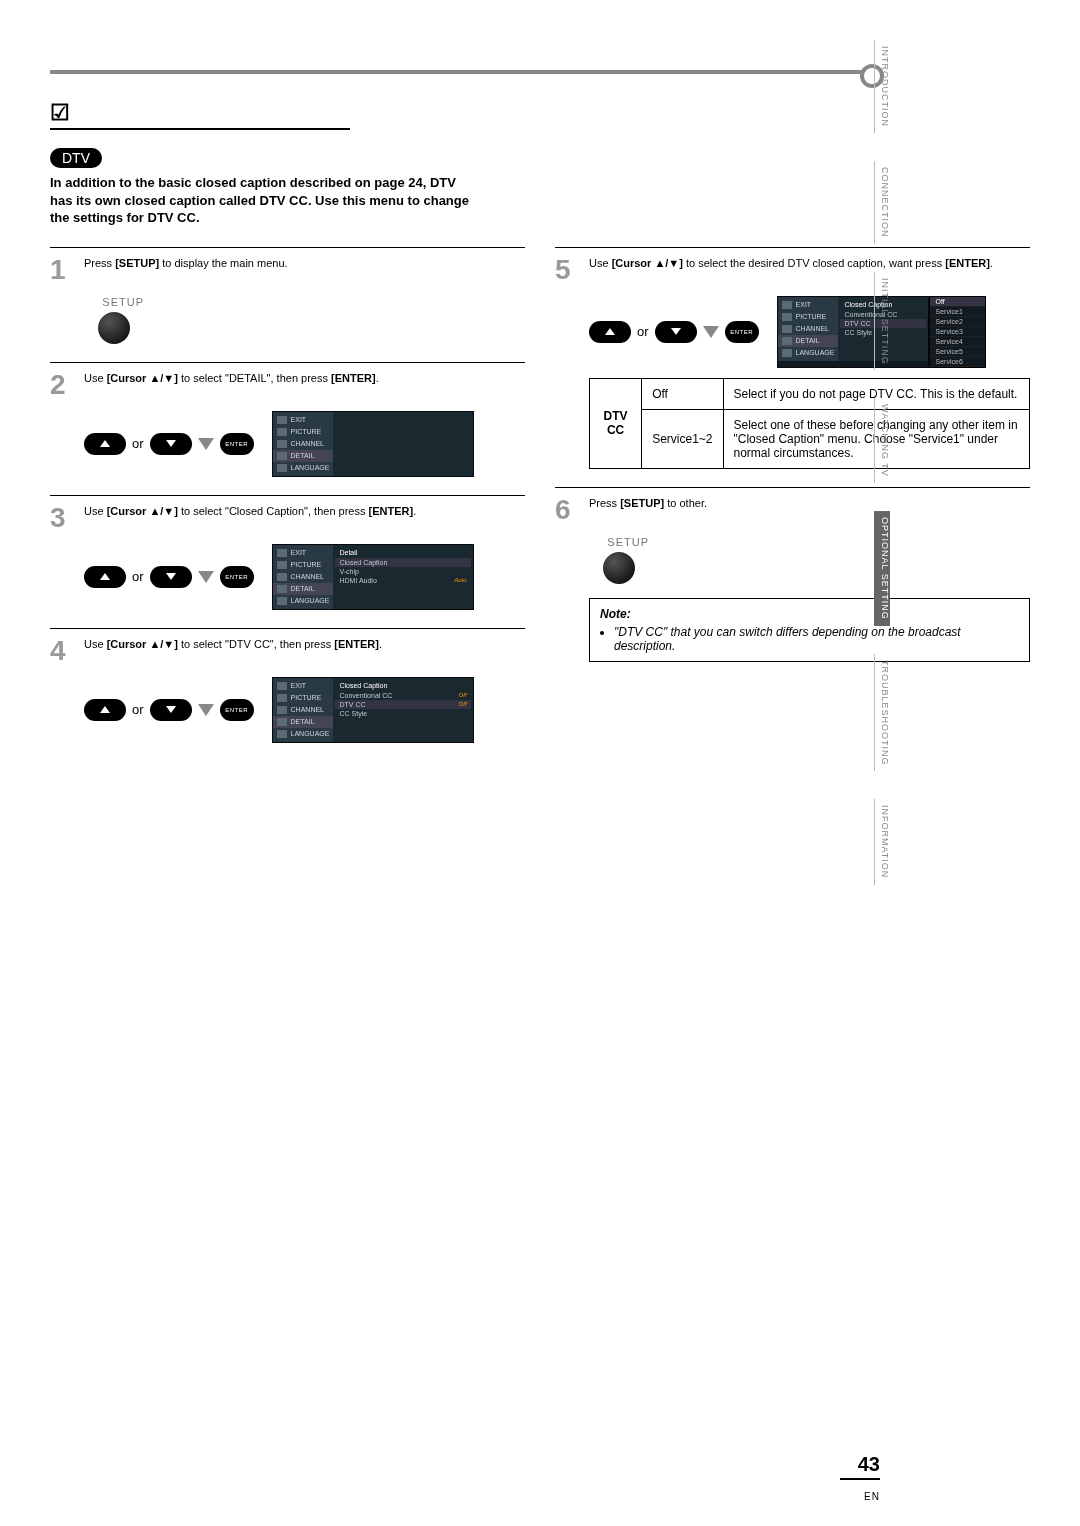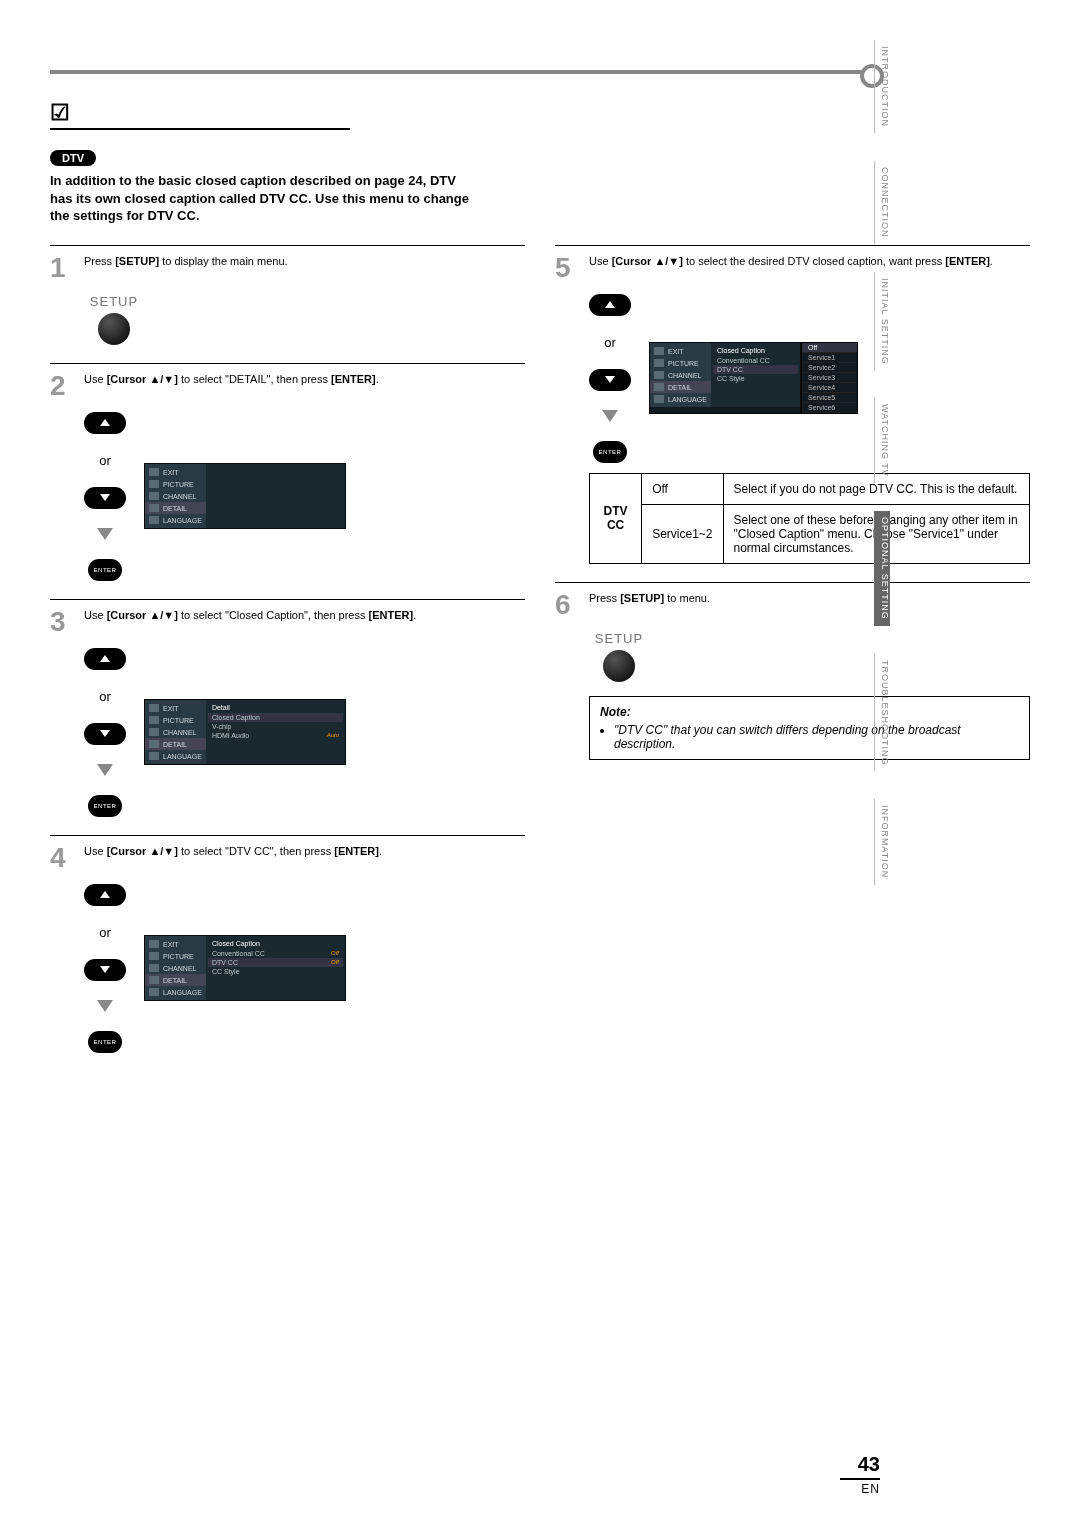--- a/index.html
+++ b/index.html
@@ -5,38 +5,38 @@
 html,body{margin:0;padding:0;background:#fff;font-family:Arial,Helvetica,sans-serif;color:#000}
 .page{width:1080px;height:1526px;position:relative;box-sizing:border-box;padding:60px 50px 40px 50px}
 .top-rule{position:absolute;left:50px;right:200px;top:70px;height:4px;background:#888}
 .top-circle{position:absolute;right:196px;top:64px;width:16px;height:16px;border:4px solid #888;border-radius:50%;background:#fff}
 .tabs{position:absolute;right:190px;top:40px;width:16px;display:flex;flex-direction:column;gap:28px}
 .tab{writing-mode:vertical-rl;font-size:9px;letter-spacing:1px;color:#888;padding:6px 0;border-left:1px solid #bbb}
 .tab.active{background:#666;color:#fff;border-left:1px solid #666}
 .heading{margin-top:40px;font-size:26px;font-weight:bold;display:flex;align-items:center;gap:8px}
 .heading .check{font-size:22px}
 .heading-underline{height:2px;background:#000;width:300px;margin-top:2px;margin-bottom:18px}
-.dtv-badge{display:inline-block;background:#000;color:#fff;font-size:11px;font-weight:bold;padding:2px 12px;border-radius:10px;margin-bottom:6px}
+.dtv-badge{display:inline-block;background:#000;color:#fff;font-size:14px;font-weight:normal;padding:2px 12px;border-radius:10px;margin-bottom:6px}
 .intro{font-size:13px;font-weight:bold;line-height:1.35;max-width:420px;margin-bottom:20px}
 .columns{display:flex;gap:30px}
 .col{flex:1;min-width:0}
 .step{display:flex;gap:10px;margin-bottom:12px;border-top:1px solid #000;padding-top:8px}
 .step-num{font-size:28px;font-weight:bold;color:#999;line-height:1;flex:0 0 24px}
 .step-text{font-size:11px;line-height:1.4}
 .step-body{margin-left:34px;margin-bottom:18px}
 .remote-cluster{display:flex;align-items:center;gap:18px}
-.remote-col{display:flex;flex-direction:column;align-items:center;gap:19px}
+.remote-col{display:flex;flex-direction:row;align-items:center;gap:6px}
 .btn-oval{width:42px;height:22px;background:#000;border-radius:11px;display:flex;align-items:center;justify-content:center}
 .btn-oval .tri{width:0;height:0;border-left:5px solid transparent;border-right:5px solid transparent}
 .btn-oval.up .tri{border-bottom:7px solid #fff}
 .btn-oval.down .tri{border-top:7px solid #fff}
 .tri-down-gray{width:0;height:0;border-left:8px solid transparent;border-right:8px solid transparent;border-top:12px solid #888}
 .enter-btn{width:34px;height:22px;background:#000;border-radius:11px;color:#fff;font-size:6px;display:flex;align-items:center;justify-content:center;letter-spacing:0.5px}
 .or-text{font-size:13px}
-.setup-label{font-size:13px;color:#777;text-align:center;letter-spacing:1px;margin-bottom:4px}
+.setup-label{font-size:11px;color:#777;text-align:right;letter-spacing:1px;margin-bottom:4px}
 .setup-btn{width:32px;height:32px;border-radius:50%;background:radial-gradient(circle at 35% 30%,#555,#000);margin:0 auto}
 .menu-box{background:linear-gradient(#203038,#101820);color:#fff;font-size:7px;width:200px;border:1px solid #0a0a0a}
 .menu-side{background:#2a3a44;padding:2px 0}
 .menu-side-row{display:flex;align-items:center;gap:4px;padding:2px 4px;color:#cfd8dc}
 .menu-side-row.sel{background:#445}
 .menu-side-row .mi{width:10px;height:8px;background:#5b6b74;display:inline-block}
 .menu-flex{display:flex}
 .menu-left{flex:0 0 60px}
 .menu-right{flex:1;background:#1a2830;padding:2px}
 .menu-right .hdr{color:#fff;font-size:7px;padding:2px 4px}
@@ -47,21 +47,21 @@
 .option-list .orow{padding:1px 6px;border-bottom:1px solid #222}
 .option-list .orow.sel{background:#334;color:#fff}
 .desc-table{border-collapse:collapse;width:100%;font-size:12px;margin-top:10px}
 .desc-table td,.desc-table th{border:1px solid #000;padding:8px 10px;vertical-align:middle;text-align:left}
 .desc-table th{font-weight:bold;text-align:center}
 .note-box{border:1px solid #000;padding:8px 10px;font-size:12px;margin-top:14px}
 .note-box .note-hdr{font-style:italic;font-weight:bold;margin-bottom:4px}
 .note-box ul{margin:0;padding-left:14px;font-style:italic}
 .page-num{position:absolute;right:200px;bottom:50px;font-size:20px;font-weight:bold}
 .page-num-line{position:absolute;right:200px;bottom:46px;width:40px;height:2px;background:#000}
-.page-en{position:absolute;right:200px;bottom:30px;font-size:12px;letter-spacing:1px}
+.page-en{position:absolute;right:200px;bottom:24px;font-size:10px;letter-spacing:1px}
 </style>
 </head>
 <body>
 
 <div class="page">
   <div class="top-rule"></div>
   <div class="top-circle"></div>
 
   <div class="tabs">
     <div class="tab">INTRODUCTION</div>
@@ -355,21 +355,21 @@
             <td>Service1~2</td>
             <td>Select one of these before changing any other item in "Closed Caption" menu. Choose "Service1" under normal circumstances.</td>
           </tr>
         </tbody>
           </table>
       </div>
 
       <div class="step">
         <div class="step-num">6</div>
         <div class="step-text">
-          <span>Press </span><b>[SETUP]</b><span> to menu.</span>
+          <span>Press </span><b>[SETUP]</b><span> to other.</span>
         </div>
       </div>
       <div class="step-body">
         <div style="width:60px">
           <div class="setup-label">SETUP</div>
           <div class="setup-btn"></div>
         </div>
 
         <div class="note-box">
           <div class="note-hdr">Note:</div>

